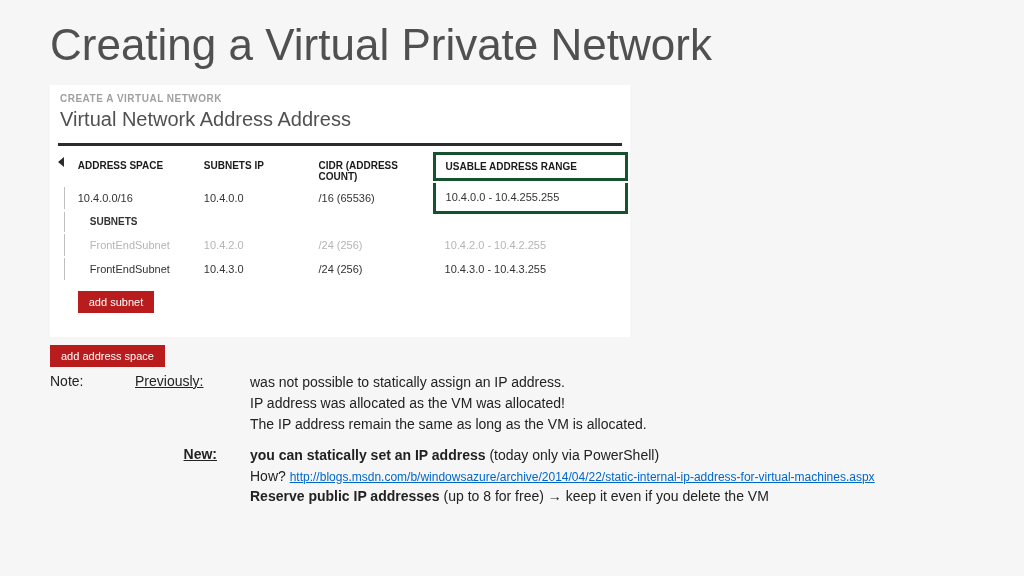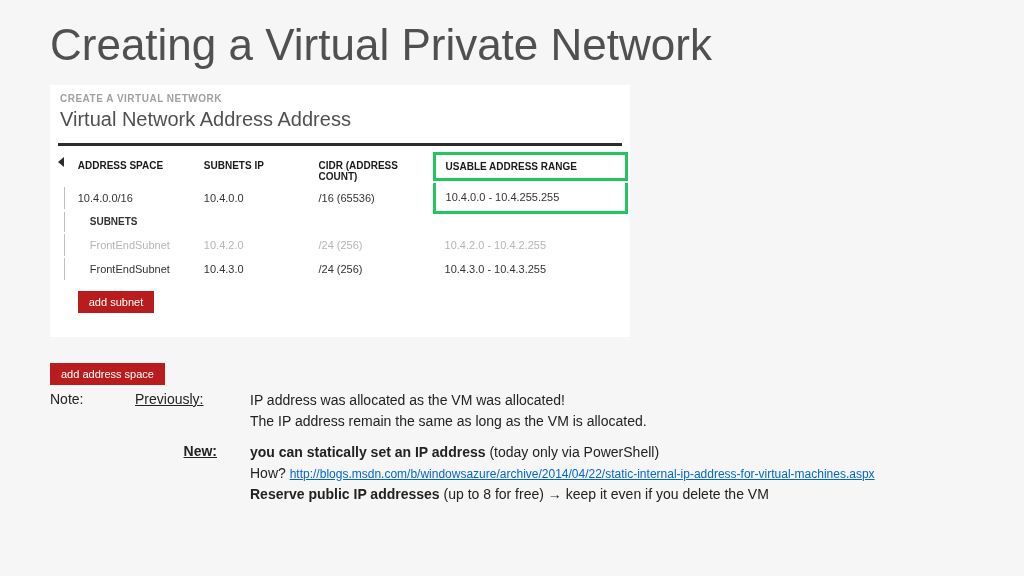--- a/index.html
+++ b/index.html
@@ -61,21 +61,21 @@
   .table td {
     padding: 6px 6px;
     color: #333;
     vertical-align: middle;
   }
   .addr-col { width: 110px; }
   .start-col { width: 100px; }
   .cidr-col { width: 110px; }
   .range-col { width: 160px; }
   .highlight-box {
-    border: 3px solid #22c55e;
+    border: 3px solid #14532d;
     padding: 4px 6px;
     display: block;
     margin: -4px -6px;
   }
   .row-top td { border-bottom: none; }
   .subhdr {
     font-weight: 700;
     font-size: 10px;
     color: #1a1a1a;
     padding-left: 18px !important;
@@ -97,21 +97,21 @@
     background: #b91c1c;
     color: #ffffff;
     font-size: 11px;
     padding: 5px 11px;
     border: none;
     cursor: pointer;
     margin-top: 4px;
     margin-left: 18px;
   }
   .btn-outer {
-    margin-top: 26px;
+    margin-top: 8px;
     margin-left: 0;
   }
   .notes {
     margin-top: 6px;
     font-size: 14px;
     color: #222;
   }
   .notes-row {
     display: flex;
     gap: 5px;
@@ -209,20 +209,21 @@
       </table>
   </div>
 
   <button class="btn btn-outer">add address space</button>
 
   <div class="notes">
     <div class="notes-row">
       <div class="notes-col1">Note:</div>
       <div class="notes-col2">Previously:</div>
       <div class="notes-col3">
+        <p>was not possible to statically assign an IP address.</p>
         <p>IP address was allocated as the VM was allocated!</p>
         <p>The IP address remain the same as long as the VM is allocated.</p>
       </div>
     </div>
     <div class="notes-row" style="margin-top:10px;">
       <div class="notes-col1"></div>
       <div class="notes-col2 bold" style="text-align:right;padding-right:28px;">New:</div>
       <div class="notes-col3">
         <p>
           <span class="bold">you can statically set an IP address</span><span> (today only via PowerShell)</span>

